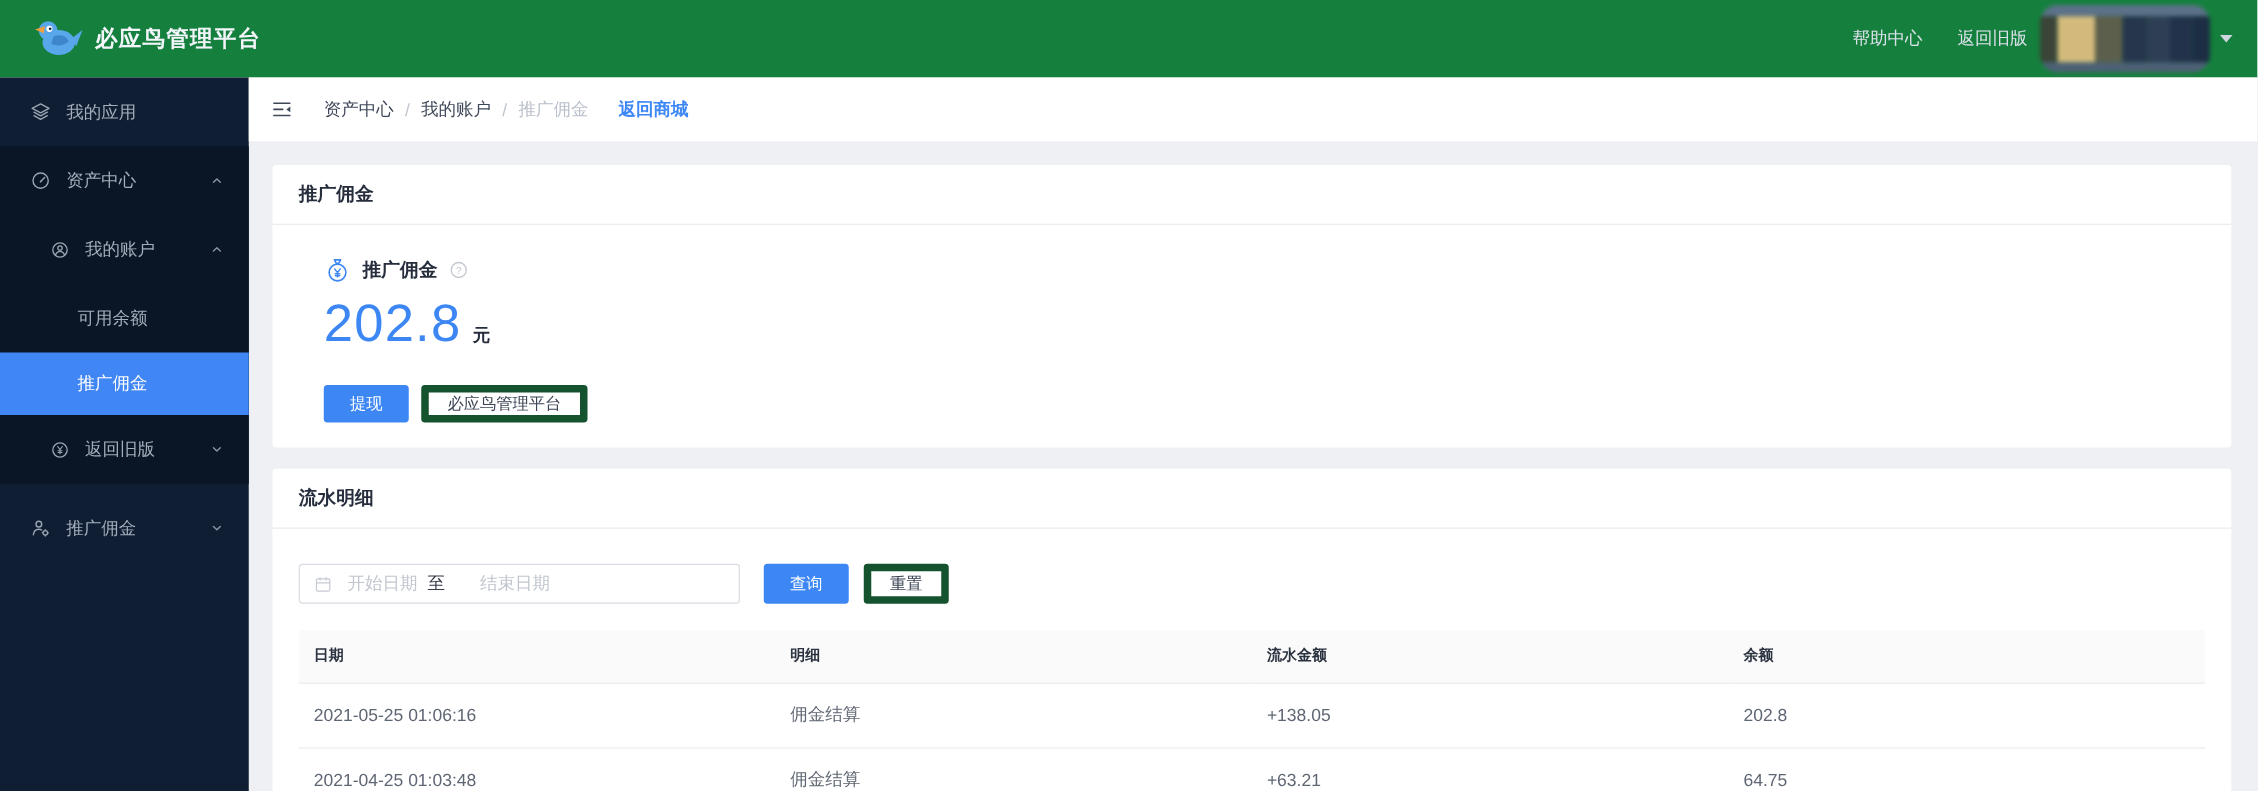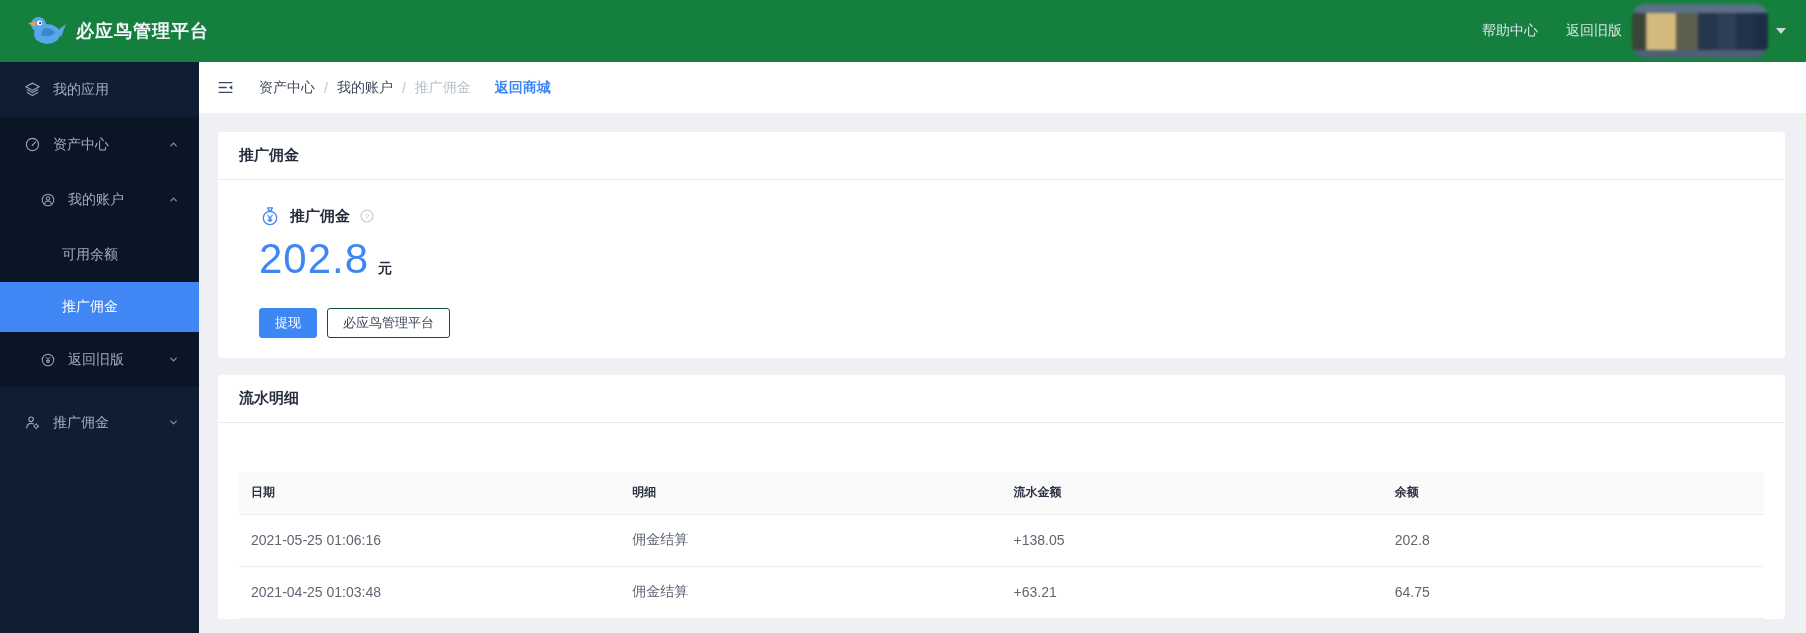--- a/index.html
+++ b/index.html
@@ -76,21 +76,21 @@
   
   .commission-body { padding:25px 21px 20px 41px; }
   .label-row { display:flex; align-items:center; gap:9px; }
   .label-text { font-size:15px; font-weight:bold; color:#262d3d; }
   .amount-row { margin-top:8px; display:flex; align-items:baseline; }
   .amount { font-size:42px; font-weight:500; color:#3d87f5; letter-spacing:1px; }
   .unit { font-size:14px; color:#262d3d; margin-left:9px; font-weight:bold; }
   .btn-row { margin-top:25px; display:flex; gap:10px; }
   .btn {
     height:30px; border-radius:3px; font-size:13px; cursor:pointer;
-    border:1px solid #14532d; background:#fff; color:#3a4354; padding:0 15px;
+    border:6px solid #14532d; background:#fff; color:#3a4354; padding:0 15px;
     font-family:inherit;
   }
   .btn.primary { background:#3d87f5; border-color:#3d87f5; color:#fff; min-width:58px; }
 
   
   .flow-card { margin-top:17px; }
   .flow-body { padding:28px 21px 0 21px; }
   .filter-row { display:flex; align-items:center; }
   .range-picker {
     width:353px; height:32px; border:1px solid #d9dce3; border-radius:3px;
@@ -290,20 +290,33 @@
               <button class="btn">必应鸟管理平台</button>
             </div>
           </div>
         </section>
 
         <section class="card flow-card">
           <div class="card-head">
             <h2>流水明细</h2>
           </div>
           <div class="flow-body">
+            <div class="filter-row">
+              <div class="range-picker">
+                <svg width="15" height="15" viewBox="0 0 24 24" fill="none" stroke="#c6cad2" stroke-width="1.6">
+                  <rect x="3.5" y="5" width="17" height="15.5" rx="1.5"></rect>
+                  <path d="M3.5 10h17 M8 3v4 M16 3v4"></path>
+                </svg>
+                <span class="ph start">开始日期</span>
+                <span class="sep">至</span>
+                <span class="ph">结束日期</span>
+              </div>
+              <button class="btn primary query" style="background: rgb(61, 135, 245); border-color: rgb(61, 135, 245);">查询</button>
+              <button class="btn reset">重置</button>
+            </div>
 
             <table class="flow-table">
               <thead>
                 <tr>
                   <th>日期</th>
                   <th>明细</th>
                   <th>流水金额</th>
                   <th>余额</th>
                 </tr>
               </thead>

